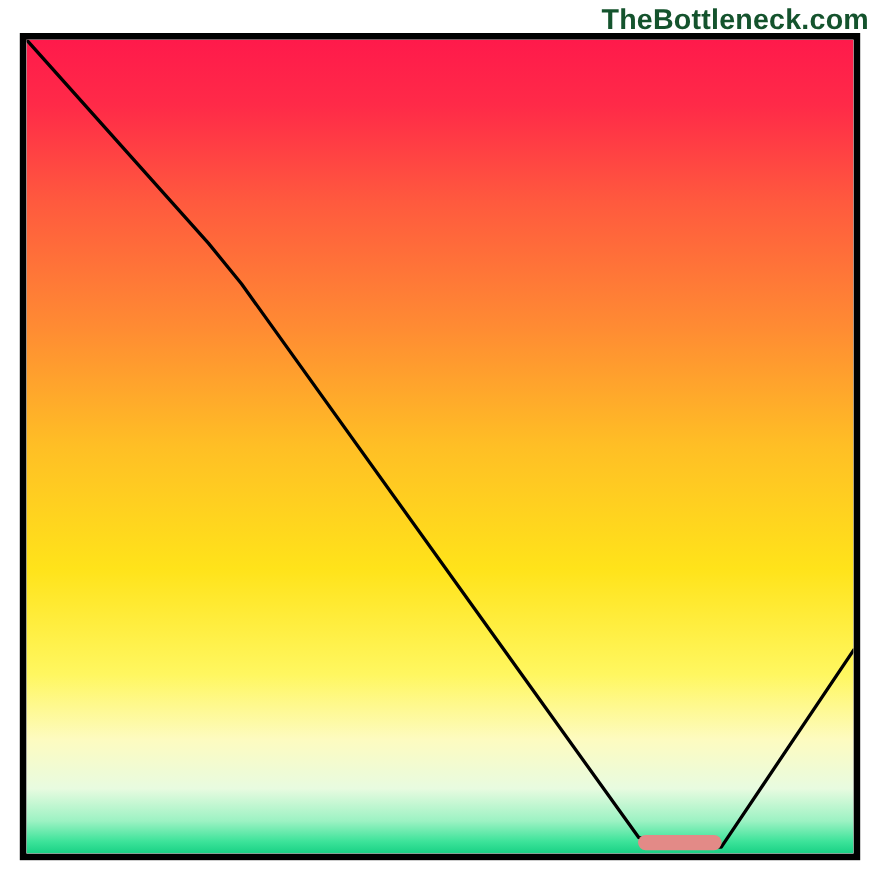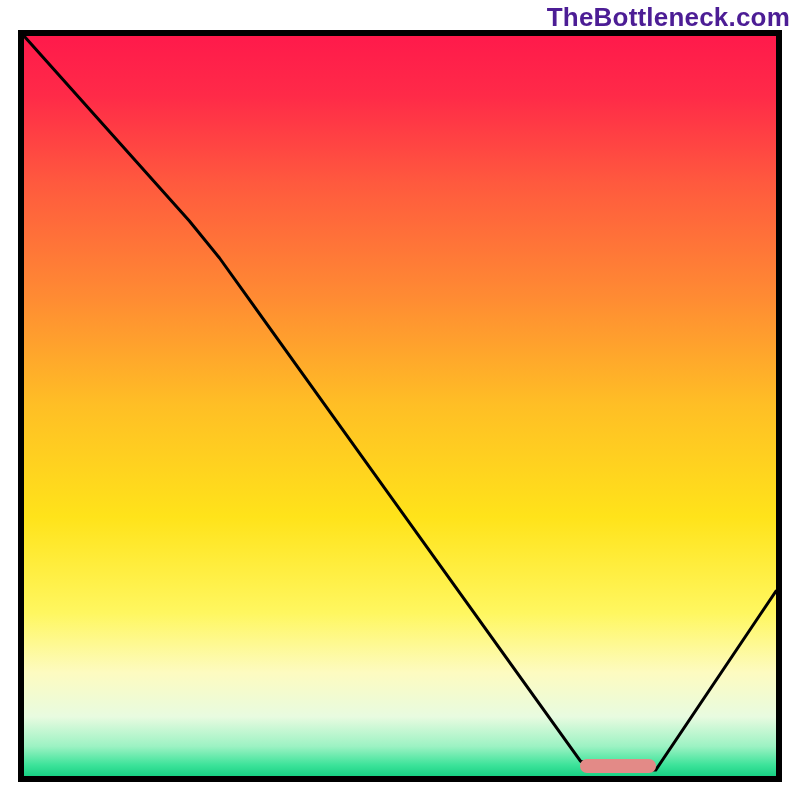--- a/index.html
+++ b/index.html
@@ -16,21 +16,21 @@
     height: 800px;
     background: #ffffff;
     box-sizing: border-box;
   }
   .watermark {
     position: absolute;
     top: 2px;
     right: 10px;
     font-size: 26px;
     font-weight: 600;
-    color: #4c1d95;
+    color: #14532d;
     letter-spacing: 0.2px;
   }
   .plot-outer {
     position: absolute;
     left: 18px;
     top: 30px;
     width: 764px;
     height: 752px;
     border: 6px solid #000000;
     box-sizing: border-box;

